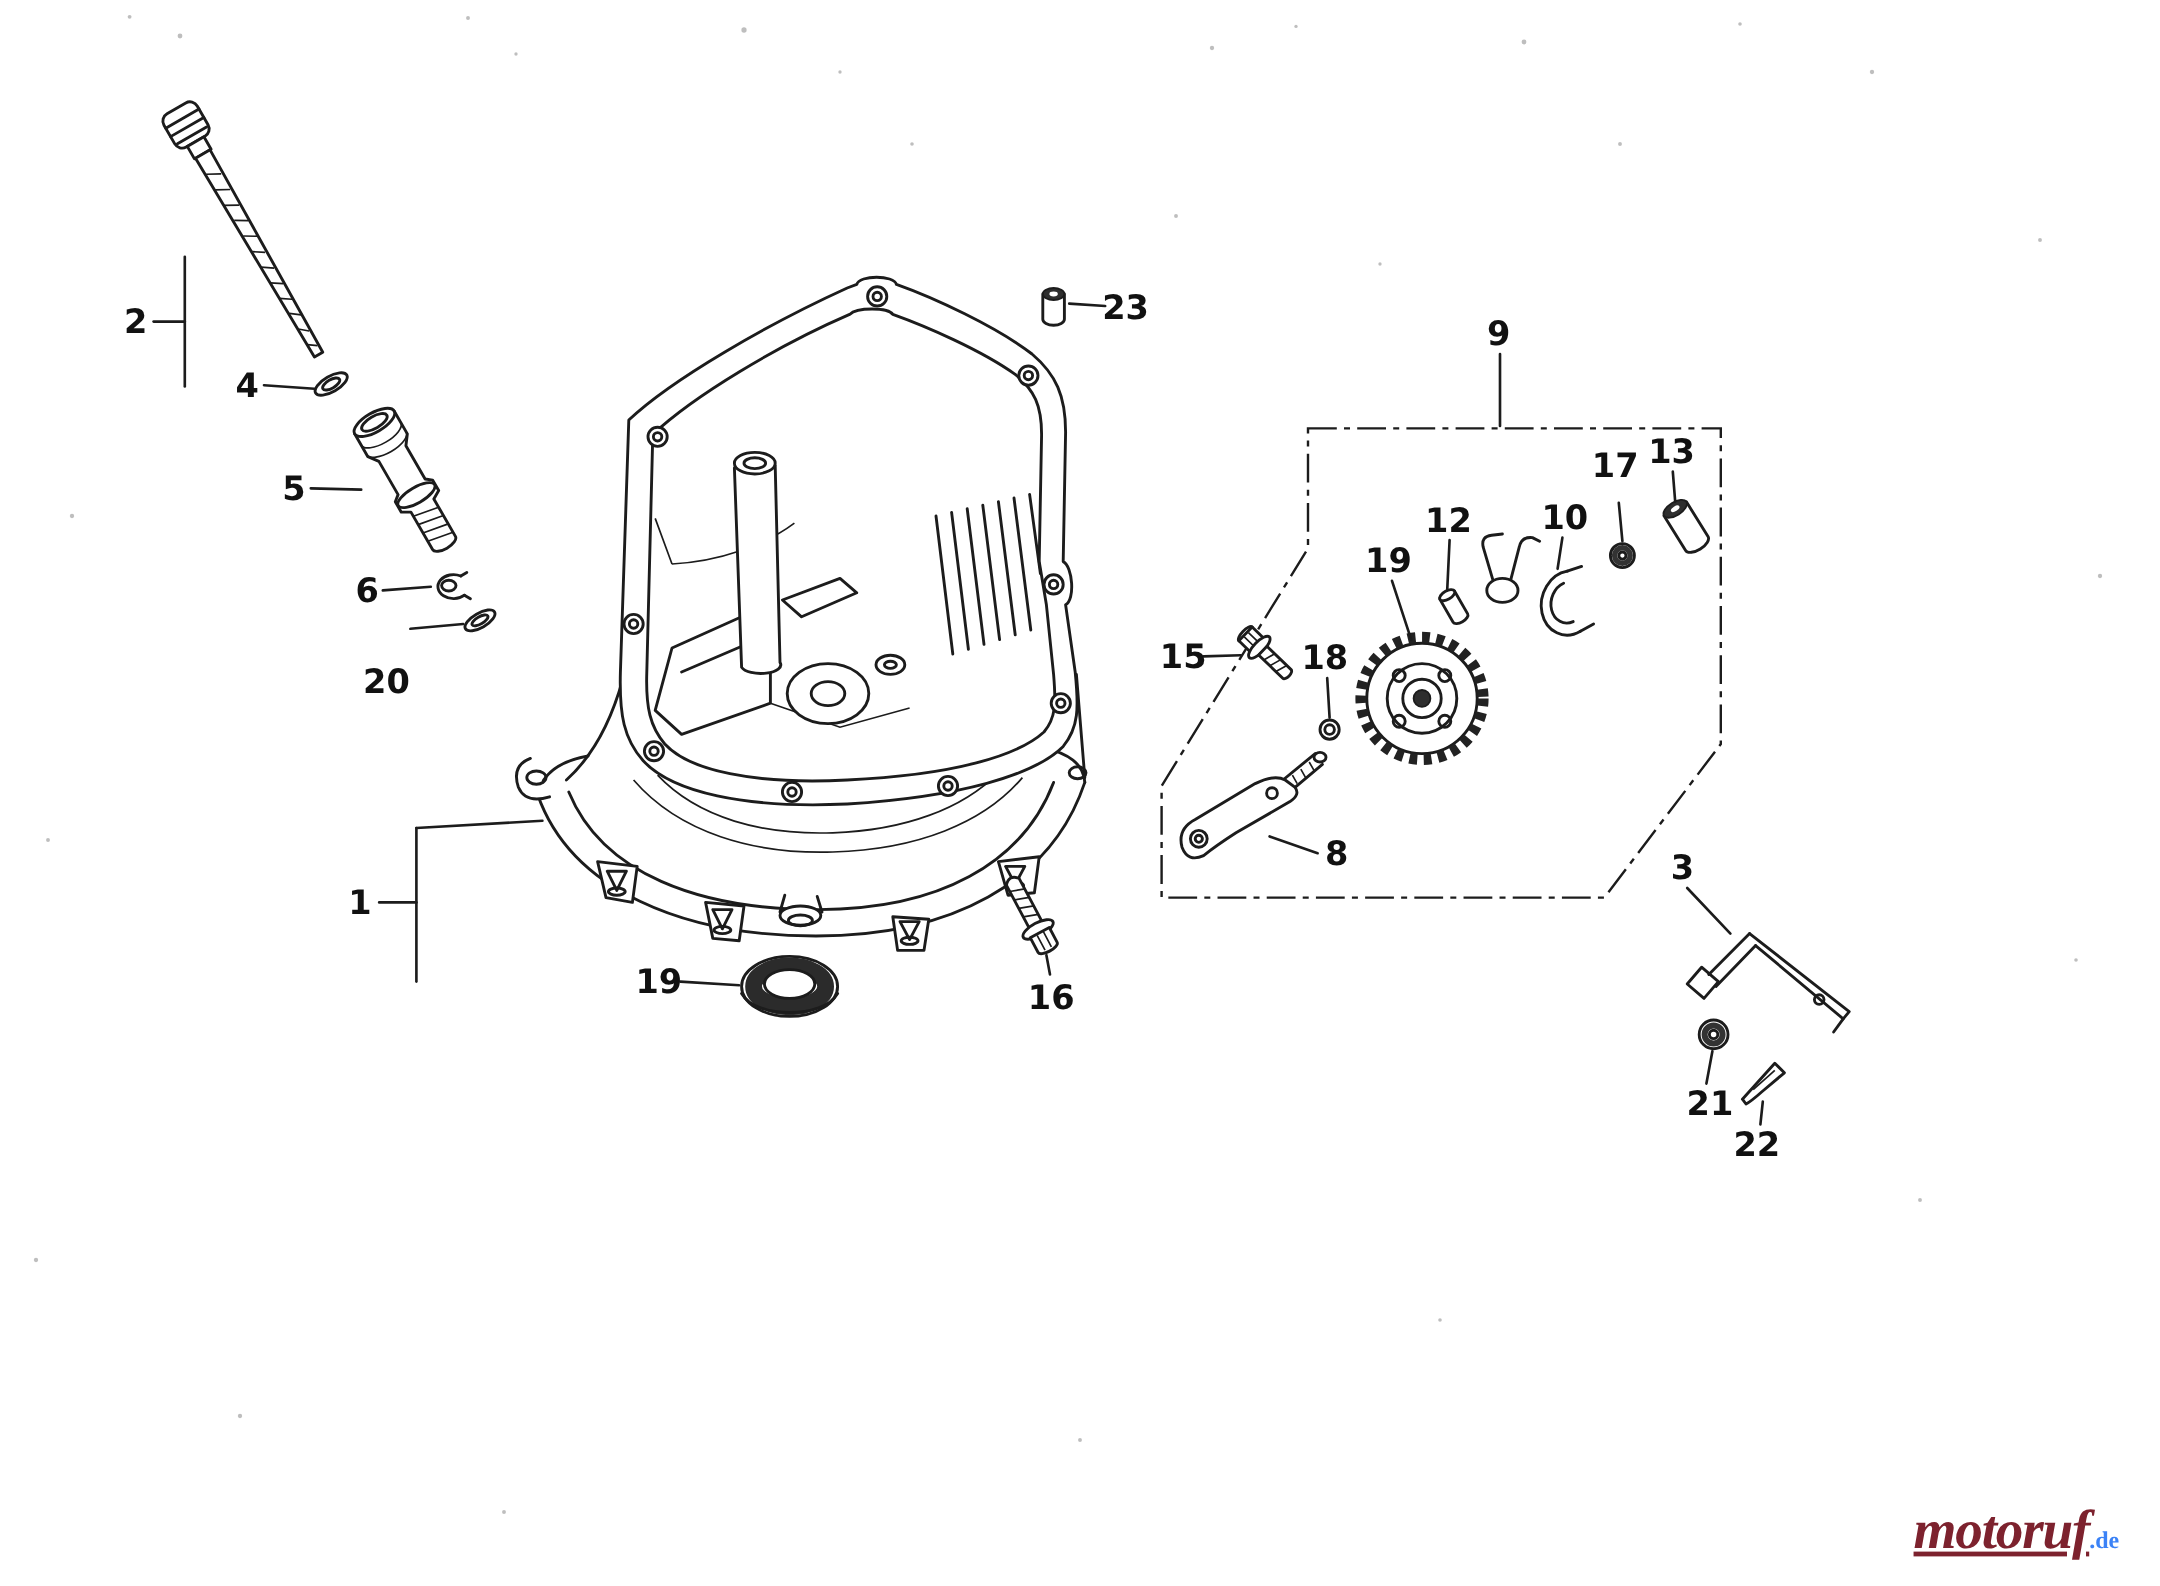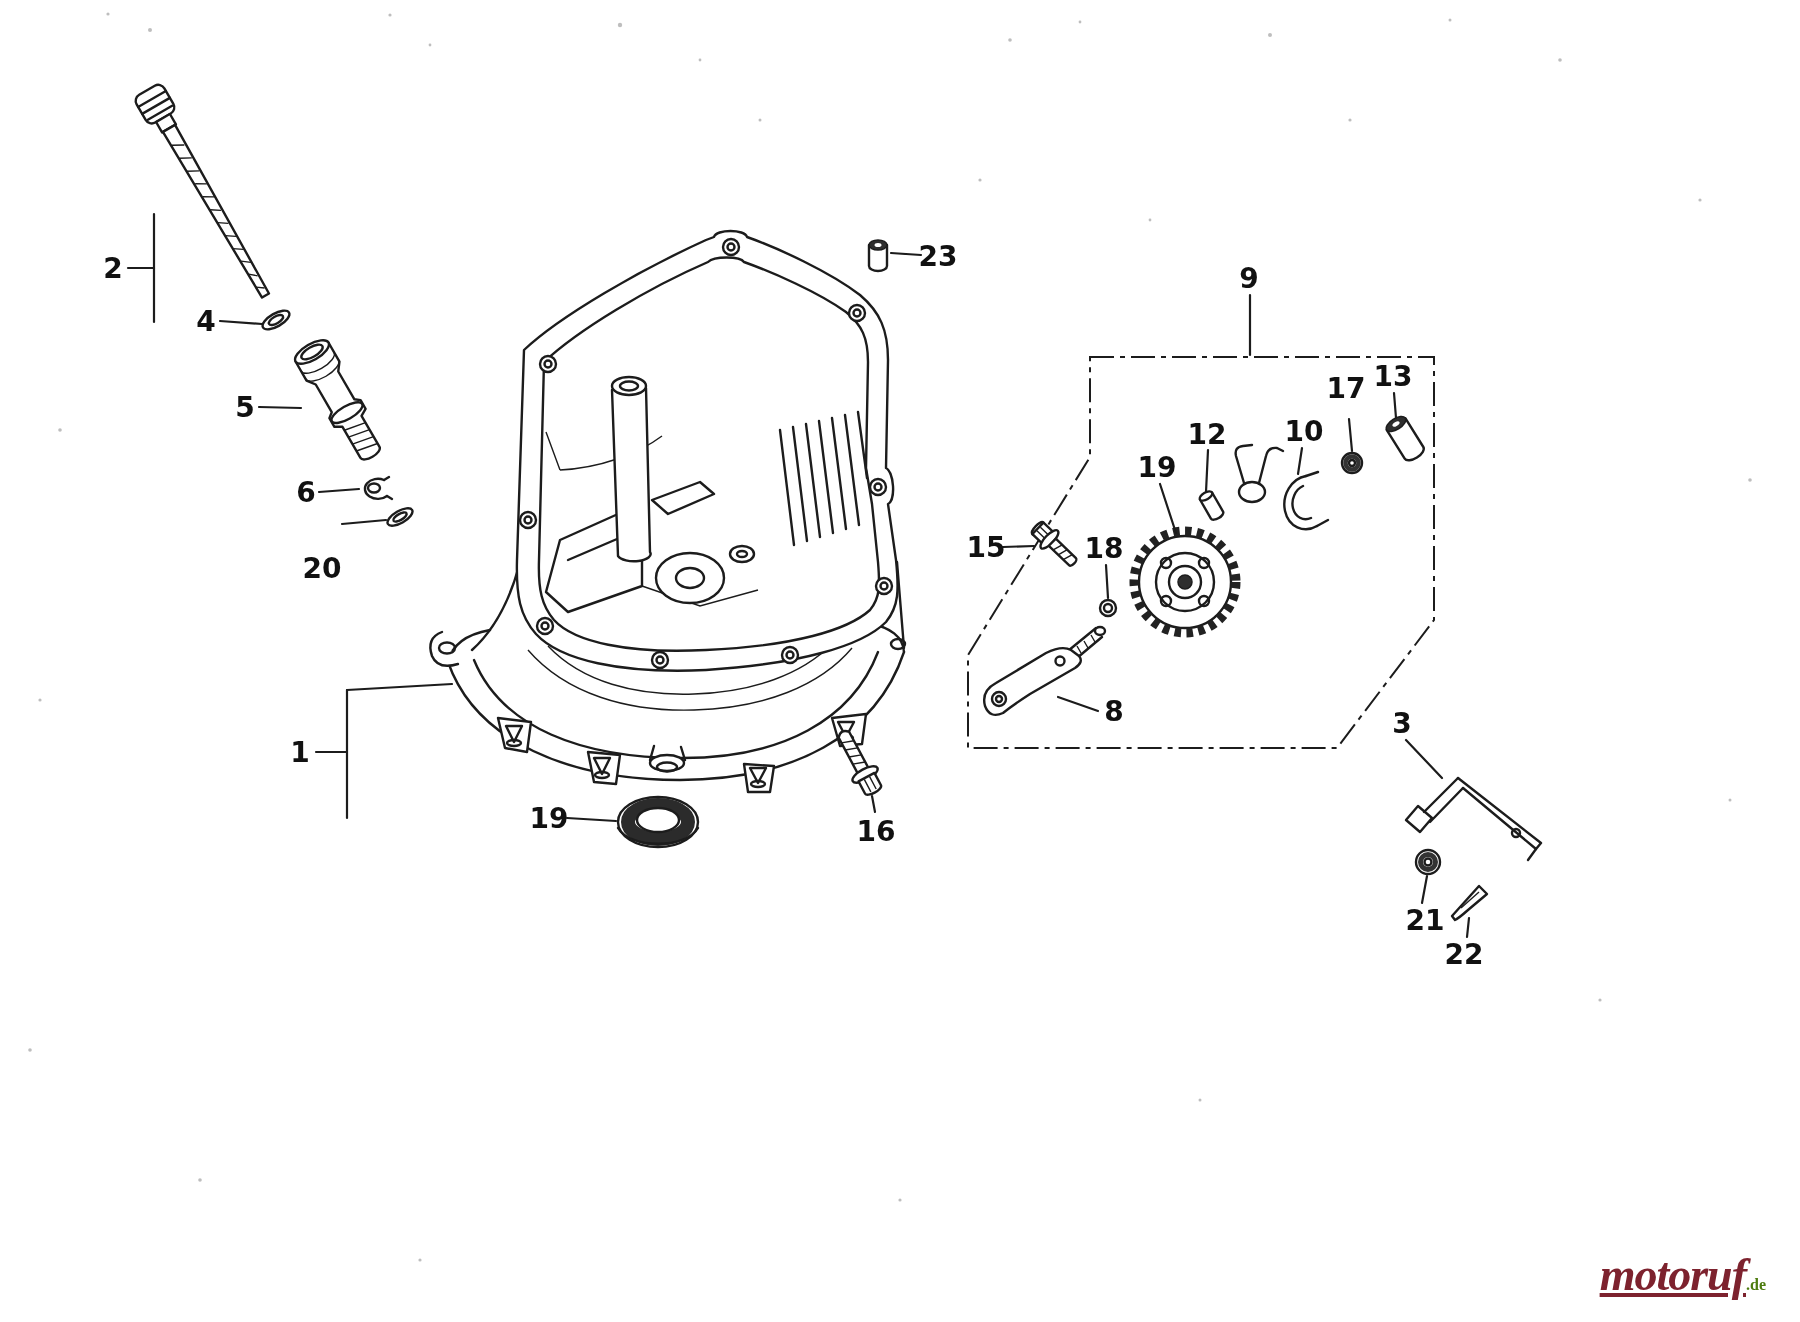--- a/index.html
+++ b/index.html
@@ -34,21 +34,21 @@
   }
 
   
   .watermark { position:absolute; right:34px; bottom:24px; line-height:1; }
   .watermark .brand {
     font-family:"Liberation Serif", serif; font-style:italic; font-weight:bold;
     font-size:46px; color:#7d222e; letter-spacing:-1px;text-decoration:underline;
   }
   .watermark .tld {
     font-family:"Liberation Serif", serif; font-weight:bold;
-    font-size:16px; color:#4d7c0f;text-align:right;
+    font-size:20px; color:#3b82f6;text-align:right;
   }
 </style>
 </head>
 <body>
 
 <div class="stage">
 
   <svg class="art" viewBox="0 0 1800 1322" xmlns="http://www.w3.org/2000/svg">
 
     <g>

